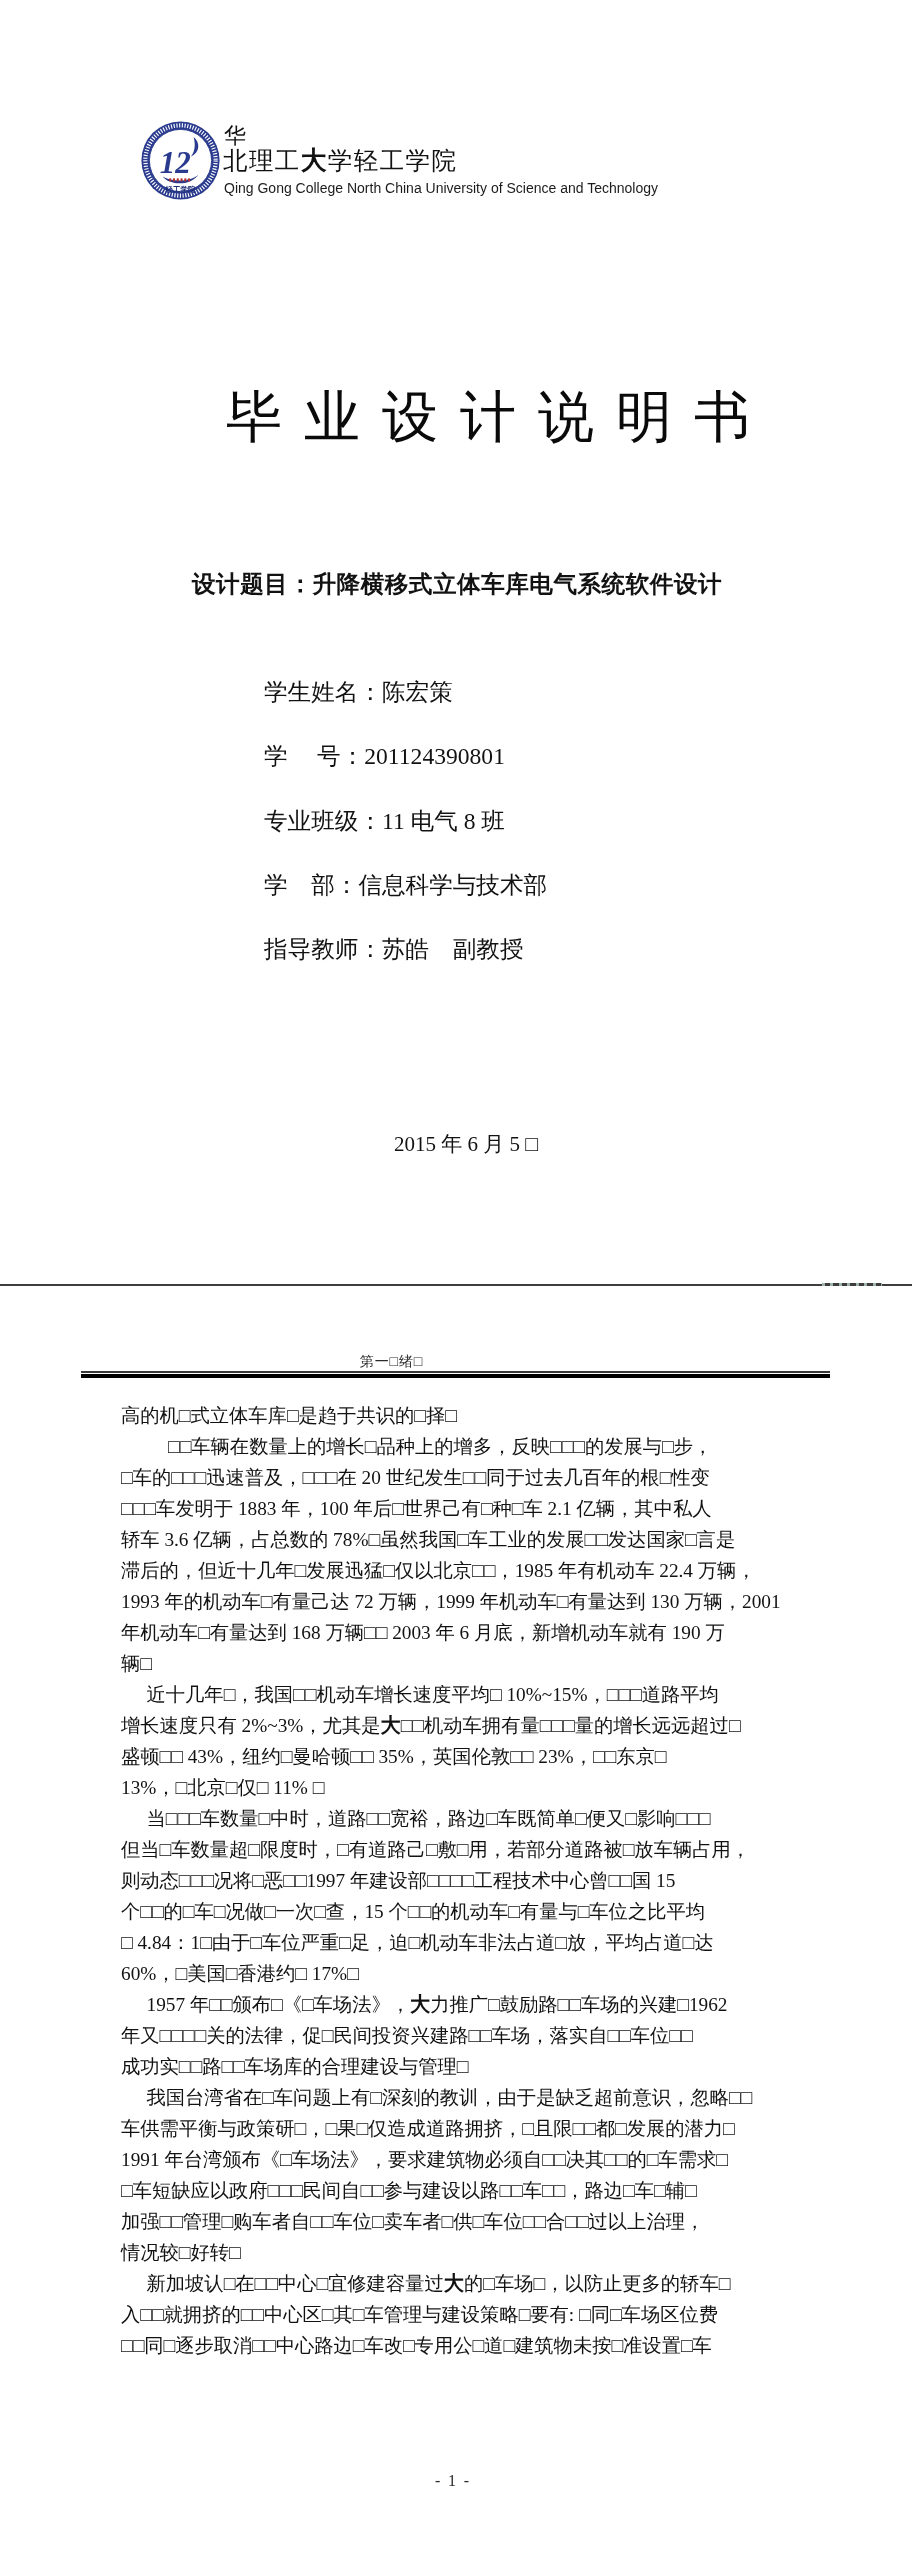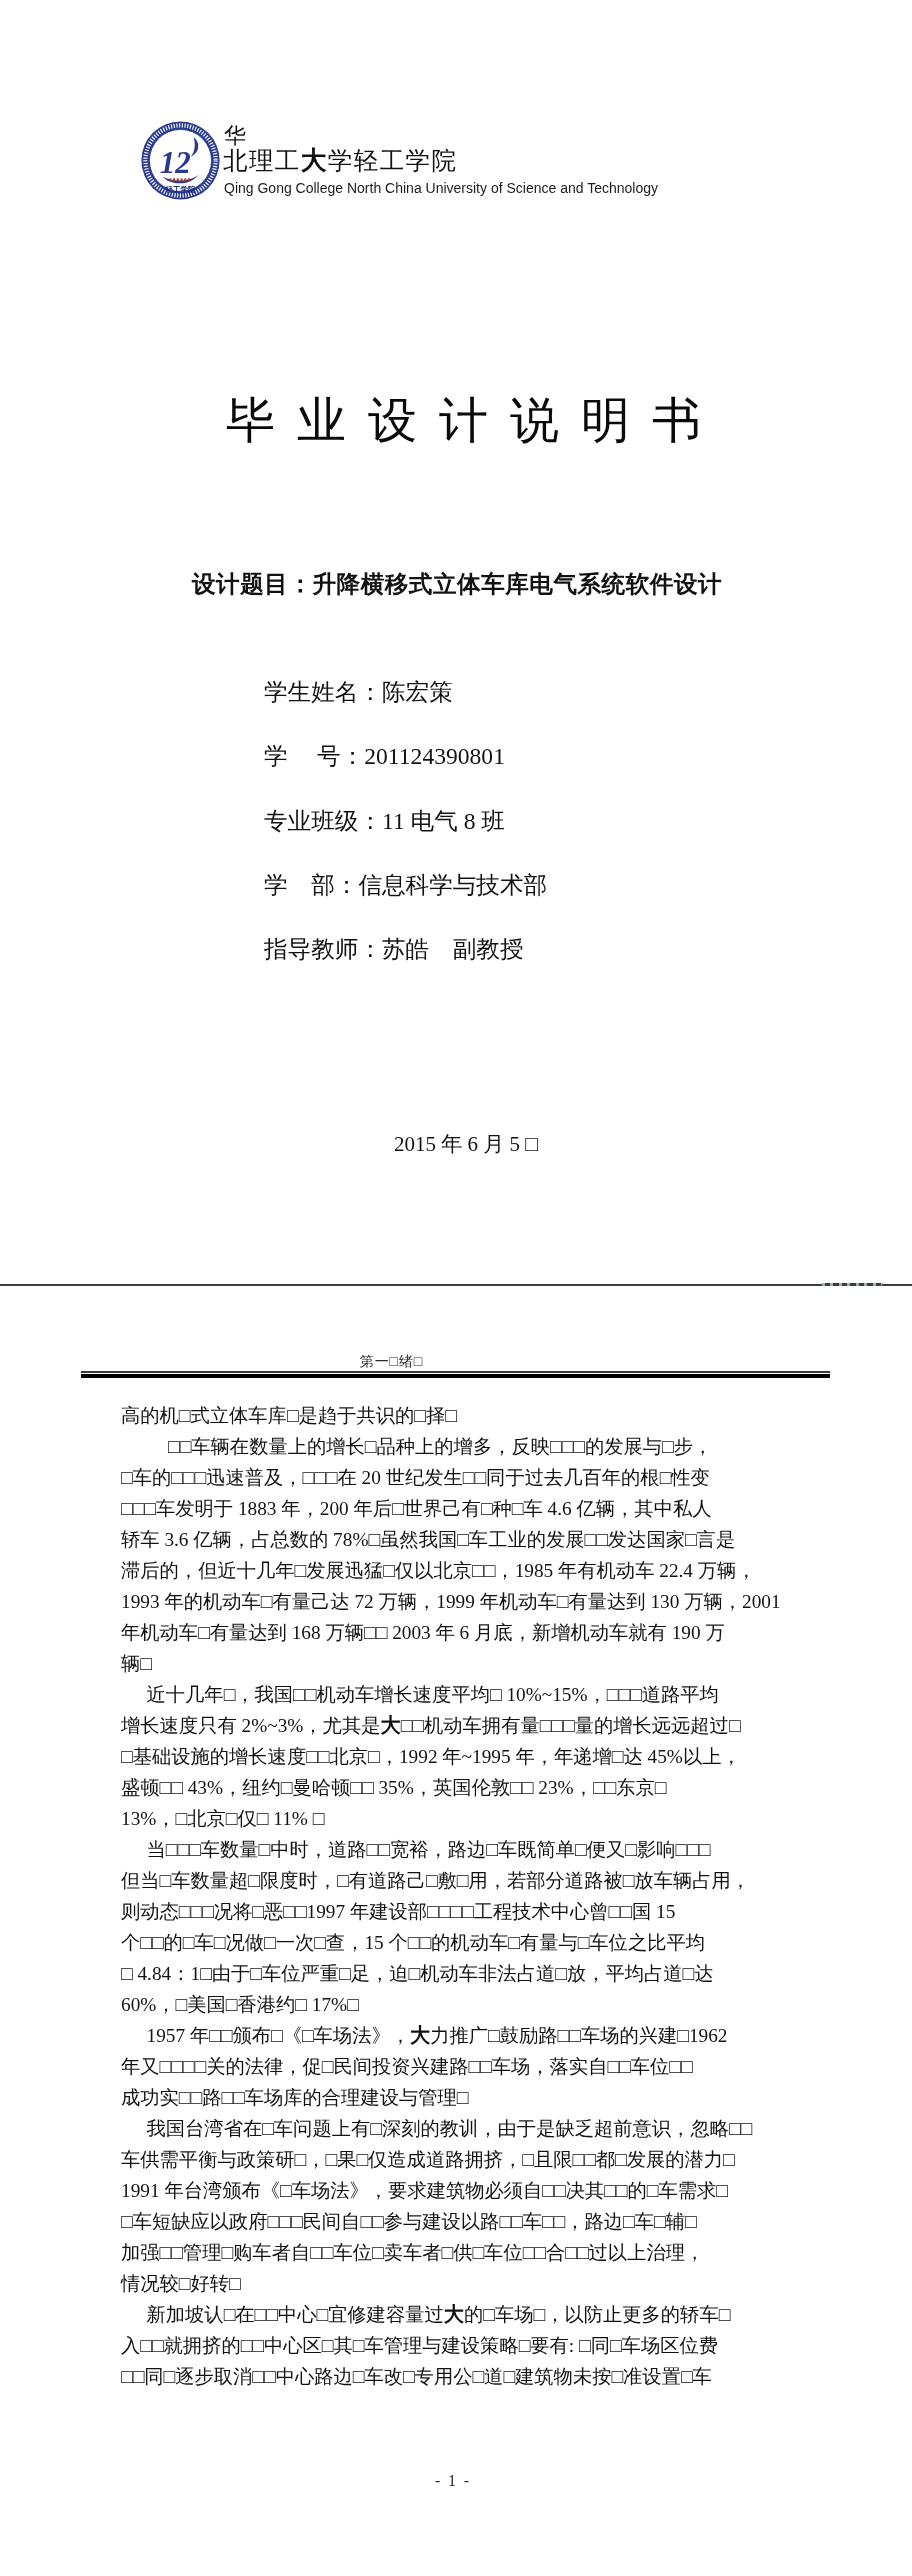--- a/index.html
+++ b/index.html
@@ -6,21 +6,21 @@
   .canvas{position:relative;width:912px;height:2576px;background:#ffffff;overflow:hidden;
           font-family:"Liberation Serif","DejaVu Serif",serif;color:#121212;}
   .abs{position:absolute;}
   .nowrap{white-space:nowrap;}
 
   
   .logo-cn1{left:224px;top:121px;font-size:22px;letter-spacing:0.9px;}
   .logo-cn2{left:223px;top:143px;font-size:24.5px;letter-spacing:1.4px;}
   .logo-en{left:224px;top:180px;font-size:14px;color:#1c1c1c;
            font-family:"Liberation Sans","DejaVu Sans",sans-serif;}
-  .doc-title{left:226px;top:380px;font-size:49px;letter-spacing:22px;color:#0a0a0a;margin-top:8px;}
+  .doc-title{left:226px;top:380px;font-size:56px;letter-spacing:22px;color:#0a0a0a;}
   .topic{left:192px;top:568px;font-size:23.6px;font-weight:600;letter-spacing:0.5px;}
   .info-line{left:264px;font-size:23.6px;white-space:pre;}
   .date-line{left:394px;top:1130px;font-size:21px;}
 
   
   .sep-line{left:0;top:1284px;width:912px;height:1.9px;background:#3d3d3d;}
   .sep-marks{left:822px;top:1283px;width:60px;height:2.8px;
              background:repeating-linear-gradient(90deg,#9db4ae 0 2.8px,#3d3d3d 2.8px 8.5px);}
 
   
@@ -98,29 +98,28 @@
     <div class="abs rule-wrap">
       <div class="bar-thin"></div>
       <div class="bar-gap"></div>
       <div class="bar-thick"></div>
     </div>
 
     <div class="abs body-text">
         <div class="body-line i0">高的机□式立体车库□是趋于共识的□择□</div>
         <div class="body-line i2">□□车辆在数量上的增长□品种上的增多，反映□□□的发展与□步，</div>
         <div class="body-line i0">□车的□□□迅速普及，□□□在 20 世纪发生□□同于过去几百年的根□性变</div>
-        <div class="body-line i0">□□□车发明于 1883 年，200 年后□世界己有□种□车 4.6 亿辆，其中私人</div>
+        <div class="body-line i0">□□□车发明于 1883 年，100 年后□世界己有□种□车 2.1 亿辆，其中私人</div>
         <div class="body-line i0">轿车 3.6 亿辆，占总数的 78%□虽然我国□车工业的发展□□发达国家□言是</div>
         <div class="body-line i0">滞后的，但近十几年□发展迅猛□仅以北京□□，1985 年有机动车 22.4 万辆，</div>
         <div class="body-line i0">1993 年的机动车□有量己达 72 万辆，1999 年机动车□有量达到 130 万辆，2001</div>
         <div class="body-line i0">年机动车□有量达到 168 万辆□□ 2003 年 6 月底，新增机动车就有 190 万</div>
         <div class="body-line i0">辆□</div>
         <div class="body-line i1">近十几年□，我国□□机动车增长速度平均□ 10%~15%，□□□道路平均</div>
         <div class="body-line i0">增长速度只有 2%~3%，尤其是<span class="da">大</span>□□机动车拥有量□□□量的增长远远超过□</div>
-        <div class="body-line i0">□基础设施的增长速度□□北京□，1992 年~1995 年，年递增□达 45%以上，</div>
         <div class="body-line i0">盛顿□□ 43%，纽约□曼哈顿□□ 35%，英国伦敦□□ 23%，□□东京□</div>
         <div class="body-line i0">13%，□北京□仅□ 11% □</div>
         <div class="body-line i1">当□□□车数量□中时，道路□□宽裕，路边□车既简单□便又□影响□□□</div>
         <div class="body-line i0">但当□车数量超□限度时，□有道路己□敷□用，若部分道路被□放车辆占用，</div>
         <div class="body-line i0">则动态□□□况将□恶□□1997 年建设部□□□□工程技术中心曾□□国 15</div>
         <div class="body-line i0">个□□的□车□况做□一次□查，15 个□□的机动车□有量与□车位之比平均</div>
         <div class="body-line i0">□ 4.84：1□由于□车位严重□足，迫□机动车非法占道□放，平均占道□达</div>
         <div class="body-line i0">60%，□美国□香港约□ 17%□</div>
         <div class="body-line i1">1957 年□□颁布□《□车场法》，<span class="da">大</span>力推广□鼓励路□□车场的兴建□1962</div>
         <div class="body-line i0">年又□□□□关的法律，促□民间投资兴建路□□车场，落实自□□车位□□</div>

